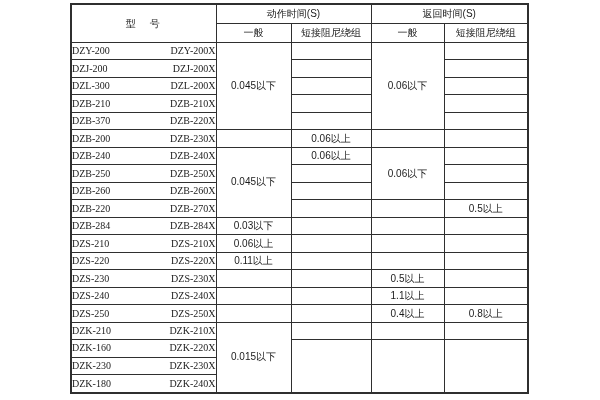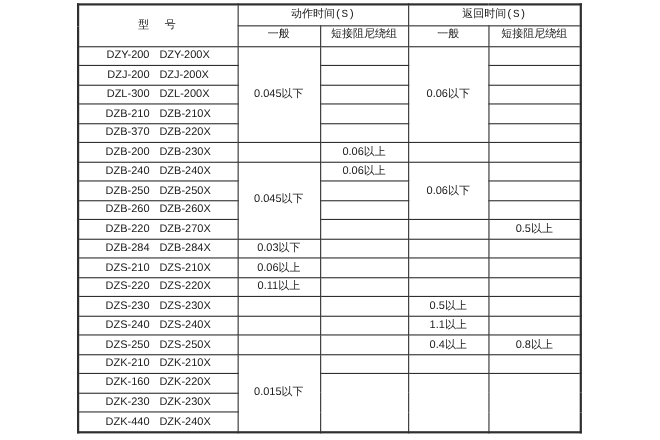--- a/index.html
+++ b/index.html
@@ -19,25 +19,25 @@
     border:1px solid #2f2f2f;
     padding:0;
     text-align:center;
     vertical-align:middle;
     font-size:10px;
     color:#1a1a1a;
     line-height:1;
     overflow:hidden;
     white-space:nowrap;
   }
-  tr.hrow td { height:18px;font-family:Liberation Mono, monospace; }
+  tr.hrow td { height:18px; }
   td.model-h { letter-spacing:2px;margin-top:37px; }
   .mpair {
-    display:flex; justify-content:center; align-items:center;
-    column-gap:9px; width:100%;
+    display:flex; justify-content:space-between; align-items:center;
+    column-gap:9px; width:100%;font-family:Liberation Serif, serif;
   }
   td.txt-high { vertical-align:middle; padding-bottom:16px; }
 </style>
 </head>
 <body>
 
 <div class="page">
   <table class="spec">
     <colgroup>
       <col style="width:145px">
@@ -269,20 +269,20 @@
         <td>
             <div class="mpair">
               <span>DZK-230</span>
               <span>DZK-230X</span>
             </div>
           </td>
       </tr>
       <tr>
         <td>
             <div class="mpair">
-              <span>DZK-440</span>
+              <span>DZK-180</span>
               <span>DZK-240X</span>
             </div>
           </td>
       </tr>
     </tbody>
   </table>
 </div>
 
 </body></html>

